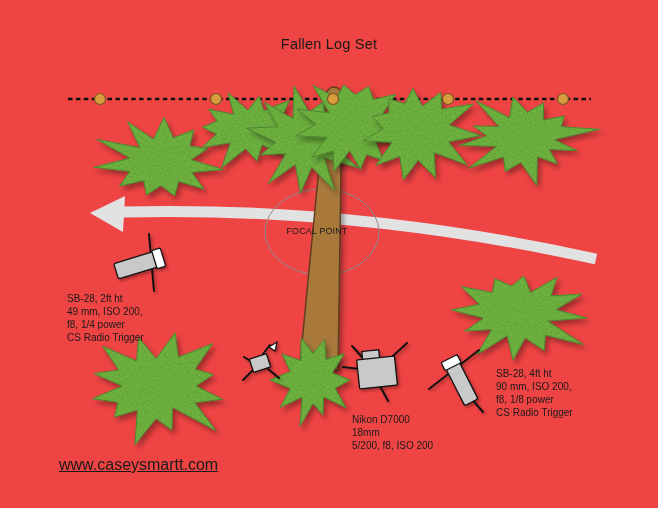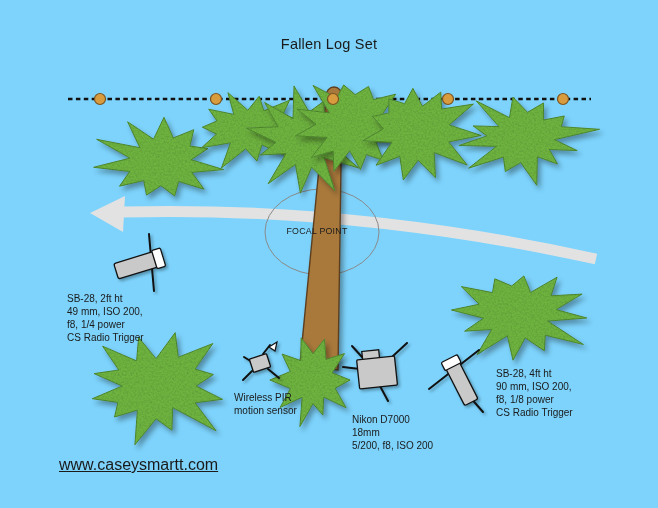--- a/index.html
+++ b/index.html
@@ -1,16 +1,16 @@
 <!DOCTYPE html>
 <html style="--bush_green: #6FB440; --bush_edge: #4E8A2B; --trunk_brown: #A9793C; --trunk_edge: #5C3E1E; --track_dot: #D89C3E; --track_dot_edge: #7A5420; --arrow_gray: #E2E2E2; --device_gray: #C9C9C9; --ink: #1A1A1A;"><head>
 <meta charset="utf-8">
 <style>
   html,body{margin:0;padding:0;background:#ffffff;}
-  #page{position:relative;width:658px;height:508px;background:#7dd3fc;overflow:hidden;
+  #page{position:relative;width:658px;height:508px;background:#ef4444;overflow:hidden;
         font-family:"Liberation Sans","DejaVu Sans",sans-serif;color:var(--ink,#1a1a1a);}
   #scene{position:absolute;left:0;top:0;}
 
   .dashline{stroke:#111;stroke-width:2.3;stroke-dasharray:4.5 3.4;fill:none;}
   .arrow-shaft{stroke:var(--arrow_gray);stroke-width:11;fill:none;stroke-linecap:butt;}
   .arrow-head{fill:var(--arrow_gray);}
   .focal-ellipse{fill:none;stroke:#8a8a8a;stroke-width:1;}
   .trunk{fill:var(--trunk_brown);stroke:var(--trunk_edge);stroke-width:1.4;}
   .trunk-g{filter:drop-shadow(3px 3px 2.5px rgba(0,0,0,.35));}
   .bush{fill:var(--bush_green);stroke:var(--bush_edge);stroke-width:1;}
@@ -140,24 +140,20 @@
 
   <div id="focal-label">FOCAL POINT</div>
 
   <div class="lbl" style="left:67px;top:277px;">
     <div>SB-28, 2ft ht</div>
     <div>49 mm, ISO 200,</div>
     <div>f8, 1/4 power</div>
     <div>CS Radio Trigger</div>
   </div>
 
-  <div class="lbl" style="left:234px;top:376px;">
-    <div>Wireless PIR</div>
-    <div>motion sensor</div>
-  </div>
 
   <div class="lbl" style="left:352px;top:398px;">
     <div>Nikon D7000</div>
     <div>18mm</div>
     <div>5/200, f8, ISO 200</div>
   </div>
 
   <div class="lbl" style="left:496px;top:352px;">
     <div>SB-28, 4ft ht</div>
     <div>90 mm, ISO 200,</div>

